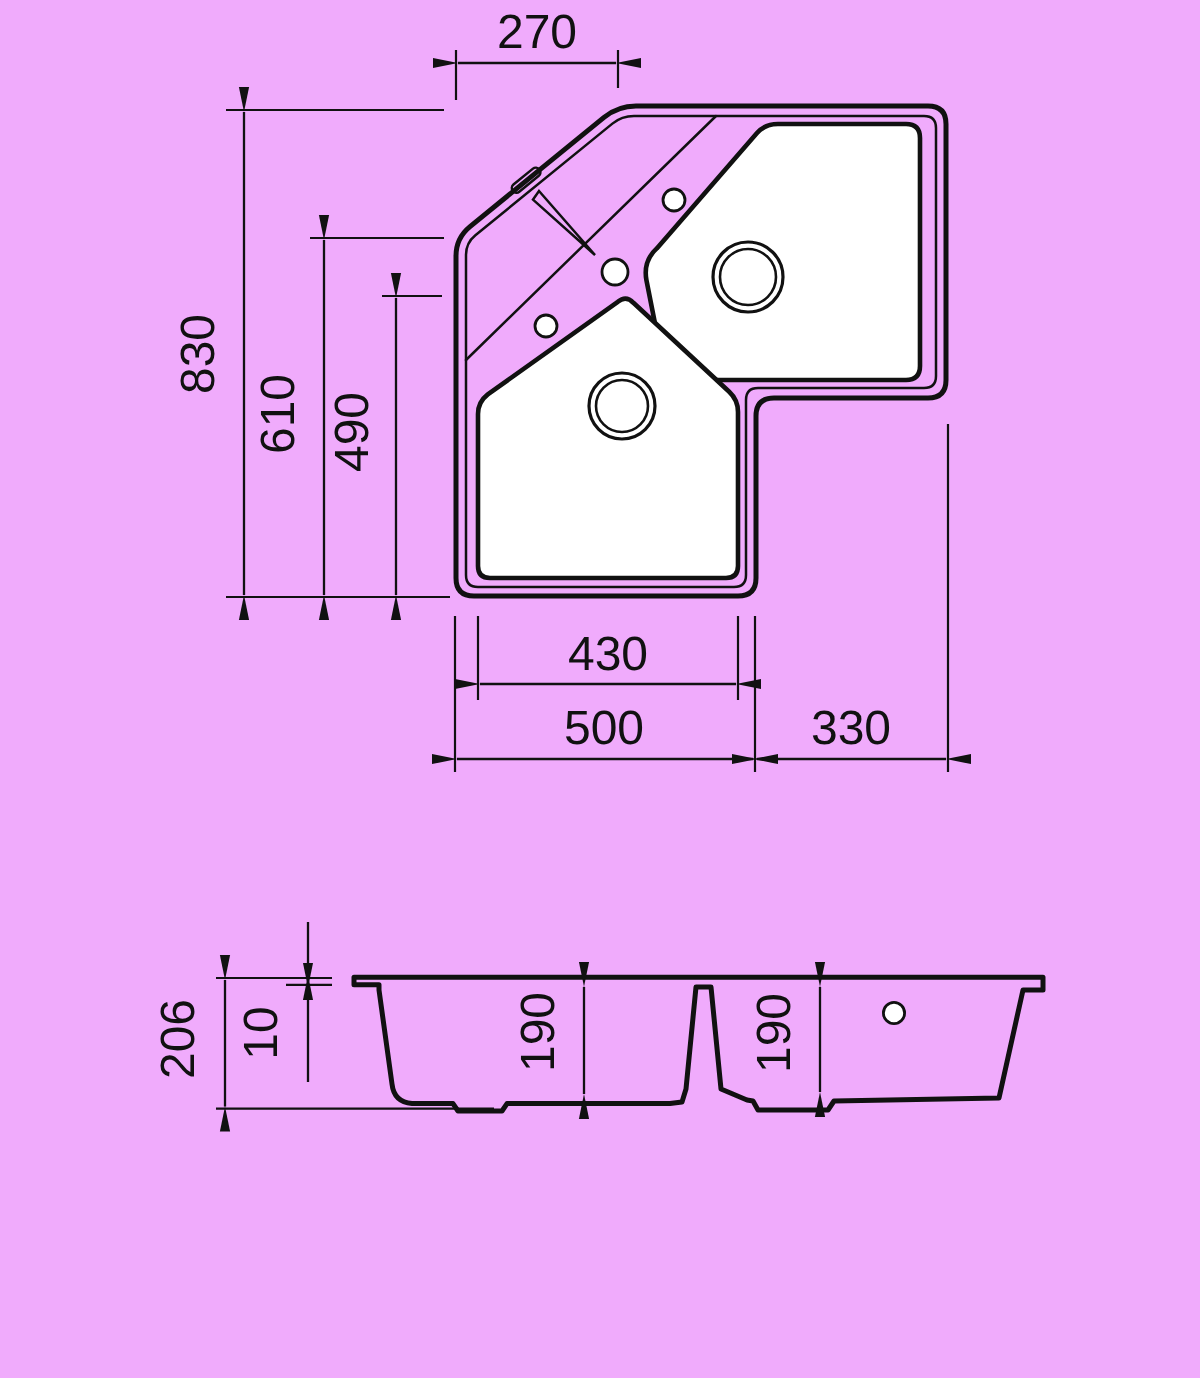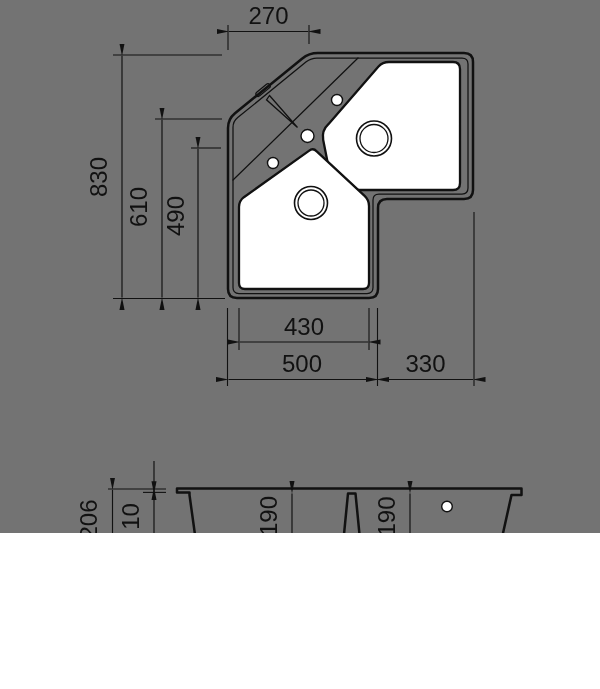--- a/index.html
+++ b/index.html
@@ -1,16 +1,16 @@
 <!DOCTYPE html>
 <html><head>
 <meta charset="utf-8">
 <style>
   html,body{margin:0;padding:0;background:#ffffff;}
-  .canvas{position:relative;width:600px;height:533px;background:#737373;overflow:hidden;text-decoration:underline;}
+  .canvas{position:relative;width:600px;height:689px;background:#f0abfc;overflow:hidden;text-decoration:underline;}
   svg{display:block;}
   .bold{stroke:#111;stroke-width:2.5;fill:none;stroke-linejoin:round;stroke-linecap:round;}
   .bowl{stroke:#111;stroke-width:2.3;fill:#fff;stroke-linejoin:round;}
   .thin{stroke:#111;stroke-width:1.25;fill:none;stroke-linecap:round;}
   .dim{stroke:#111;stroke-width:1.15;fill:none;}
   .ext{stroke:#111;stroke-width:1.1;fill:none;}
   .hole{stroke:#111;stroke-width:1.4;fill:#fff;}
   .drain{stroke:#111;stroke-width:1.6;fill:#fff;}
   .drain2{stroke:#111;stroke-width:1.3;fill:none;}
   text{font-family:"Liberation Sans","DejaVu Sans",sans-serif;font-size:24px;fill:#111;}

